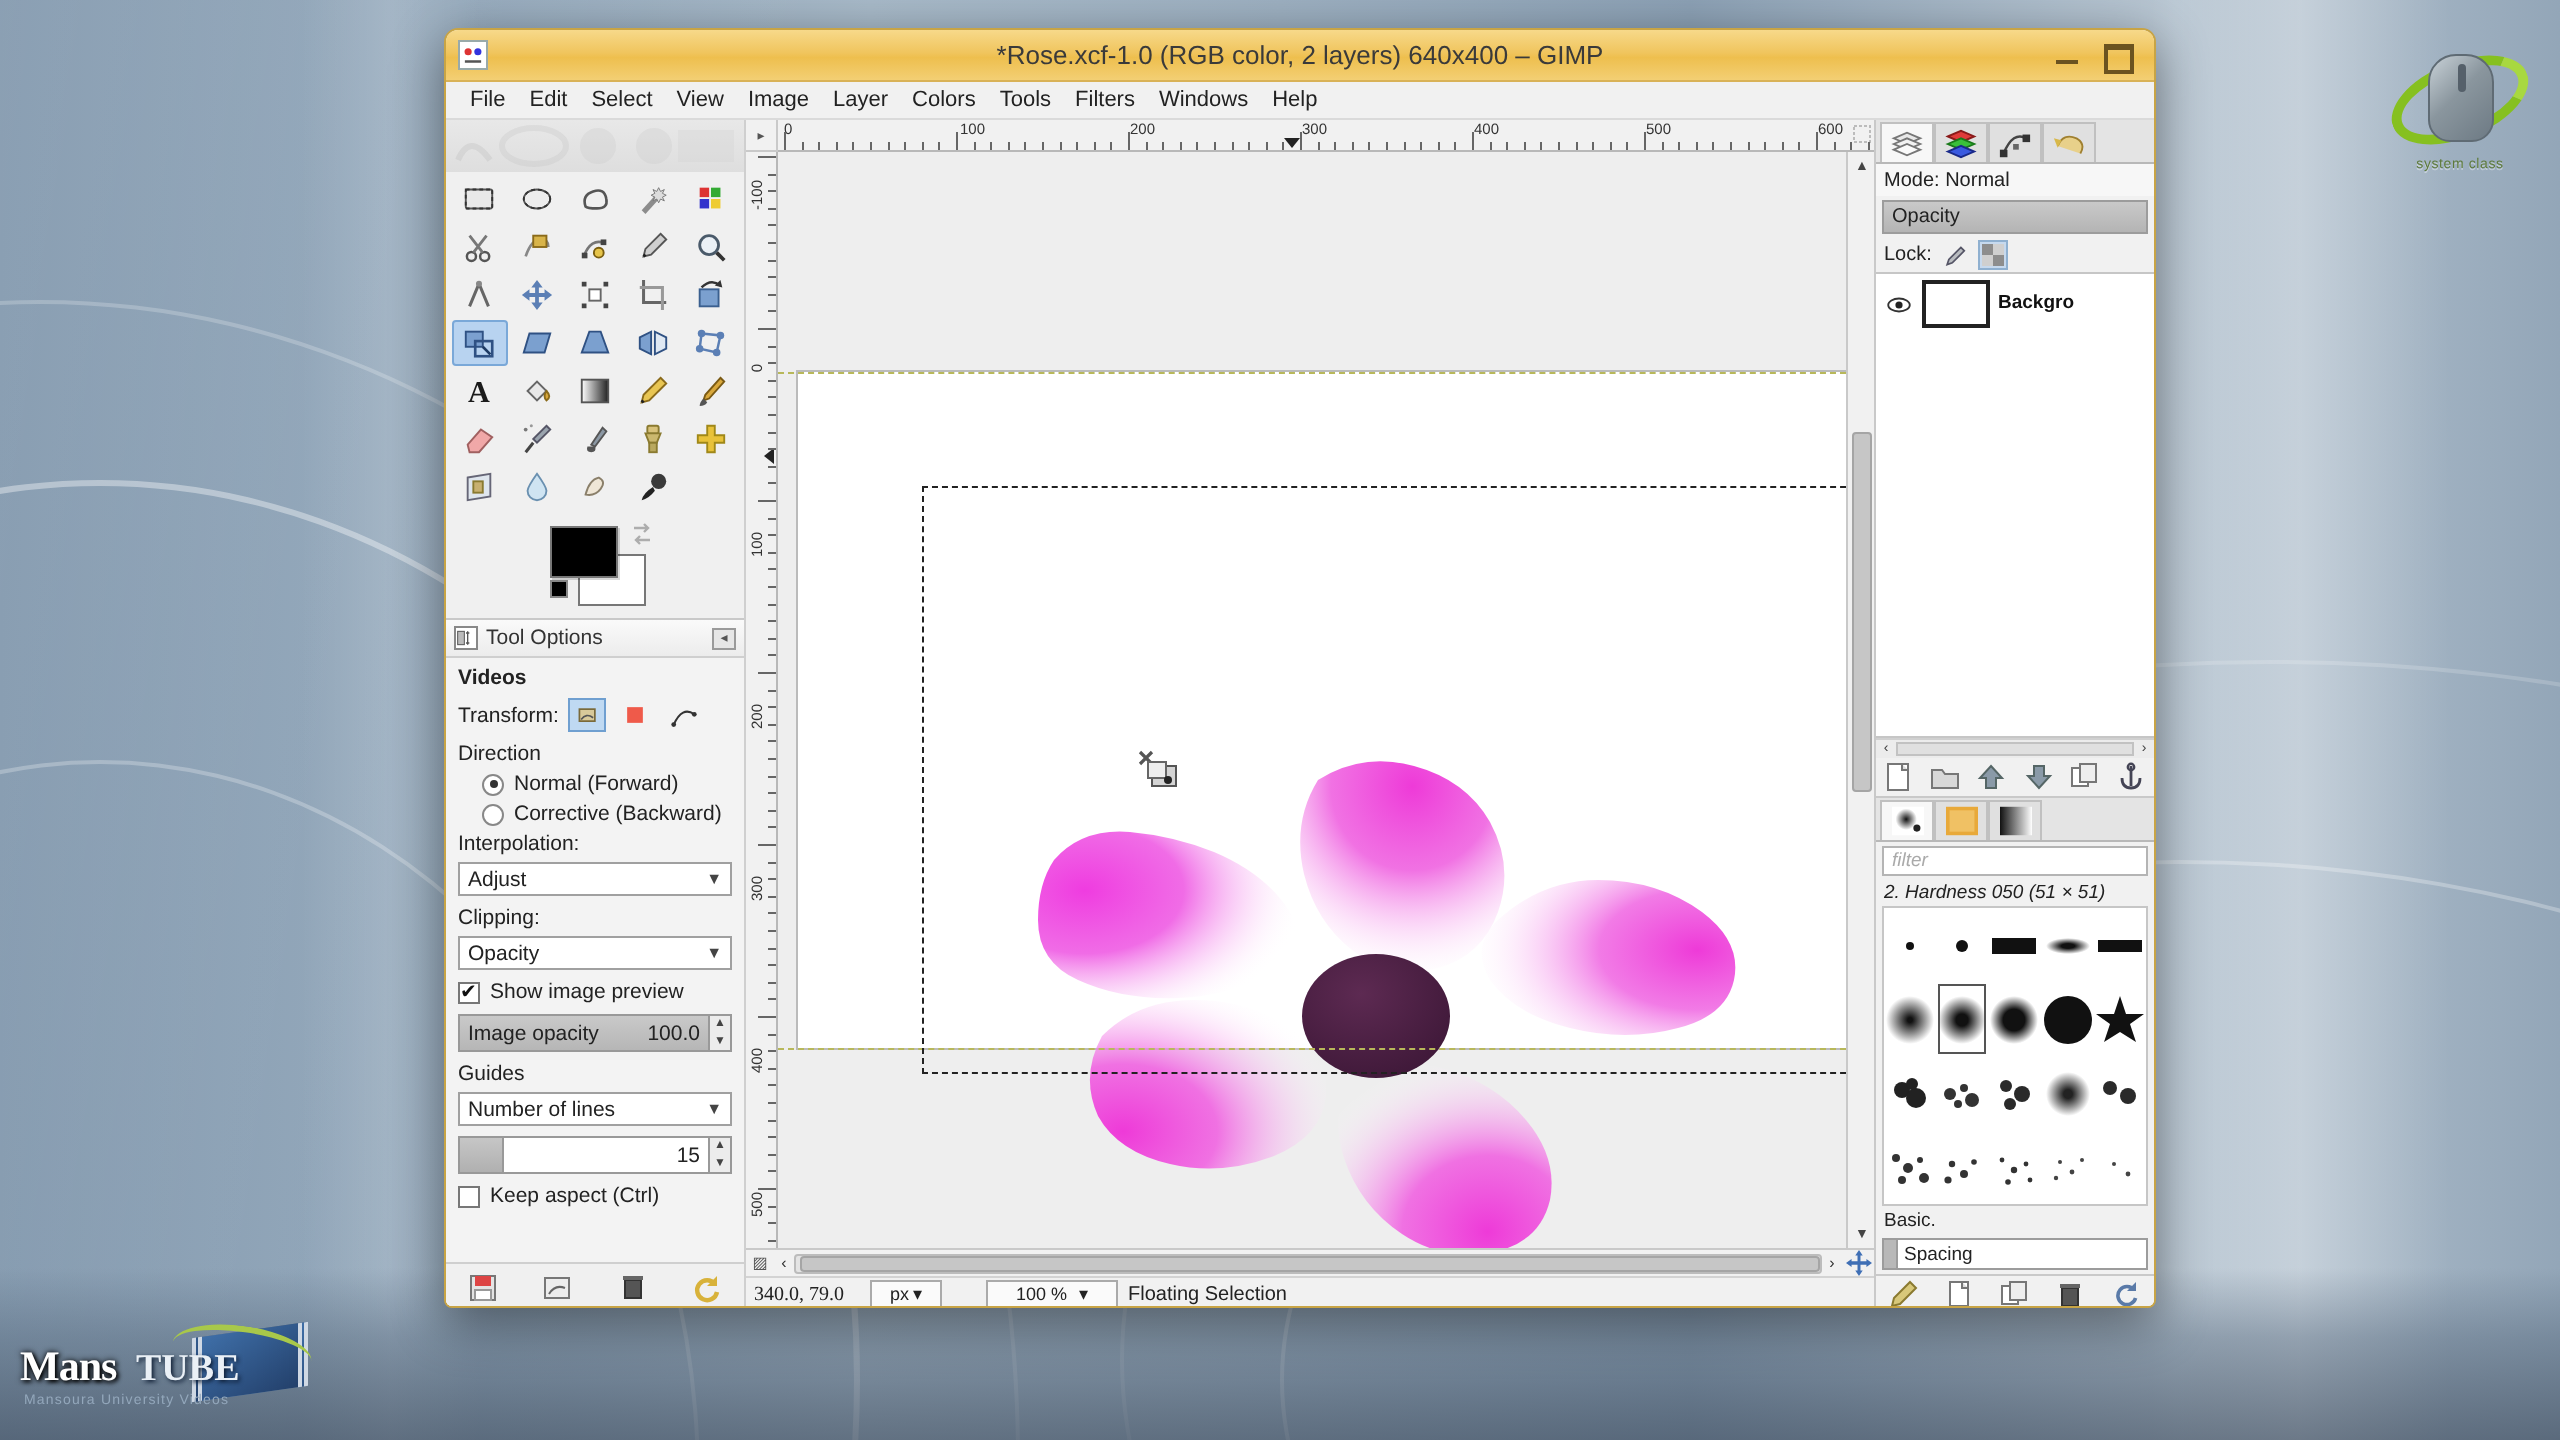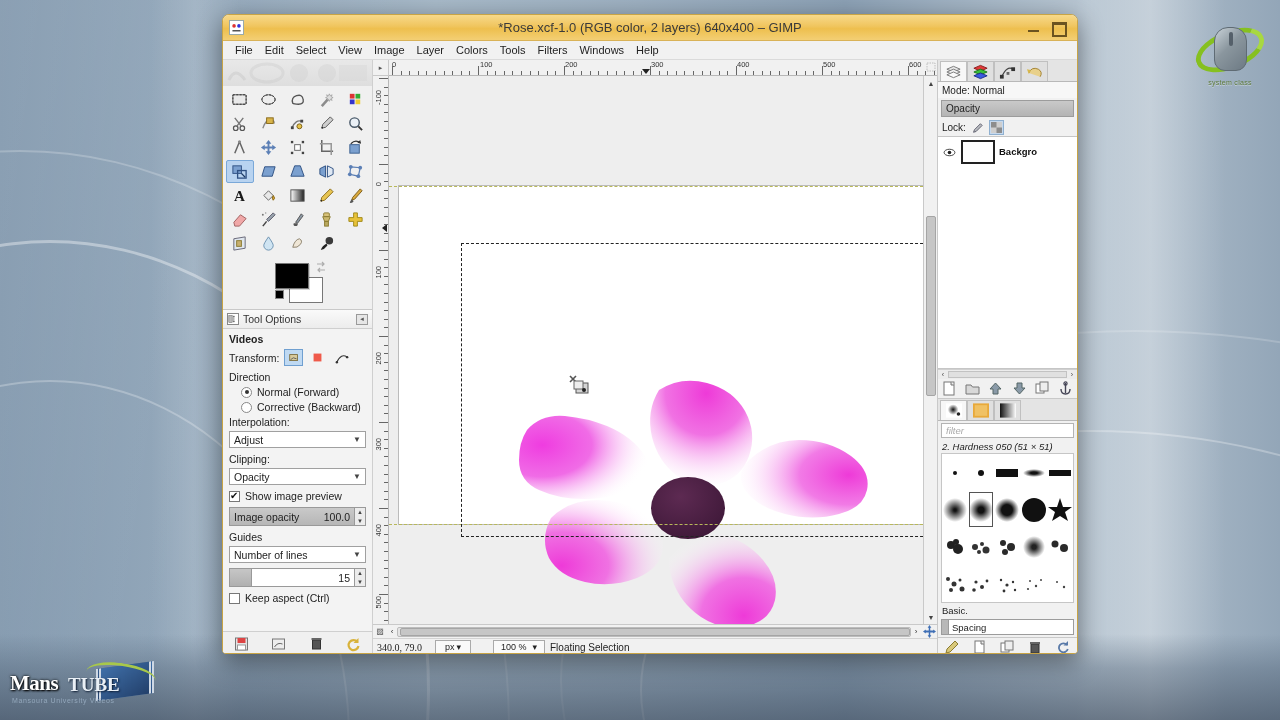--- a/index.html
+++ b/index.html
@@ -299,21 +299,21 @@
   #hscroll-row .htrack { flex:1; height:10px; background:#e4e4e4; border:1px solid #bcbcbc; border-radius:2px; position:relative; }
   #hscroll-row .hthumb { position:absolute; left:2px; top:0; bottom:0; width: 510px; background:#c6c6c6; border:1px solid #a5a5a5; border-radius:2px; }
   #hscroll-row .navcross { width:16px; display:flex; align-items:center; justify-content:center; }
 
   #statusbar {
     height: 17px; display:flex; align-items:center; background:#f1f1f1;
     border-top:1px solid #d3d3d3; font-size:10px; color:#222;
   }
   #statusbar .pos { width: 62px; padding-left:4px;font-family:Liberation Serif, serif; }
   #statusbar .unit { width: 36px; height: 14px; border:1px solid #aaa; background:#fafafa; display:flex; align-items:center; justify-content:center; gap:2px; font-size:9px; margin-right: 22px; }
-  #statusbar .zoom { width: 52px; height: 14px; border:1px solid #aaa; background:#fafafa; display:flex; align-items:center; justify-content:center; gap:6px; font-size:9px; }
+  #statusbar .zoom { width: 66px; height: 14px; border:1px solid #aaa; background:#fafafa; display:flex; align-items:center; justify-content:center; gap:6px; font-size:9px; }
   #statusbar .msg { margin-left: 5px; }
 
   
   #right-col {
     width: 140px; background:#f1f1f1; border-left:1px solid #c9c9c9;
     display:flex; flex-direction:column;
   }
   .dock-tabs {
     height: 22px; display:flex; align-items:flex-end; gap:0px; background:#e4e4e4;
     border-bottom:1px solid #b8b8b8; padding-left:2px;

